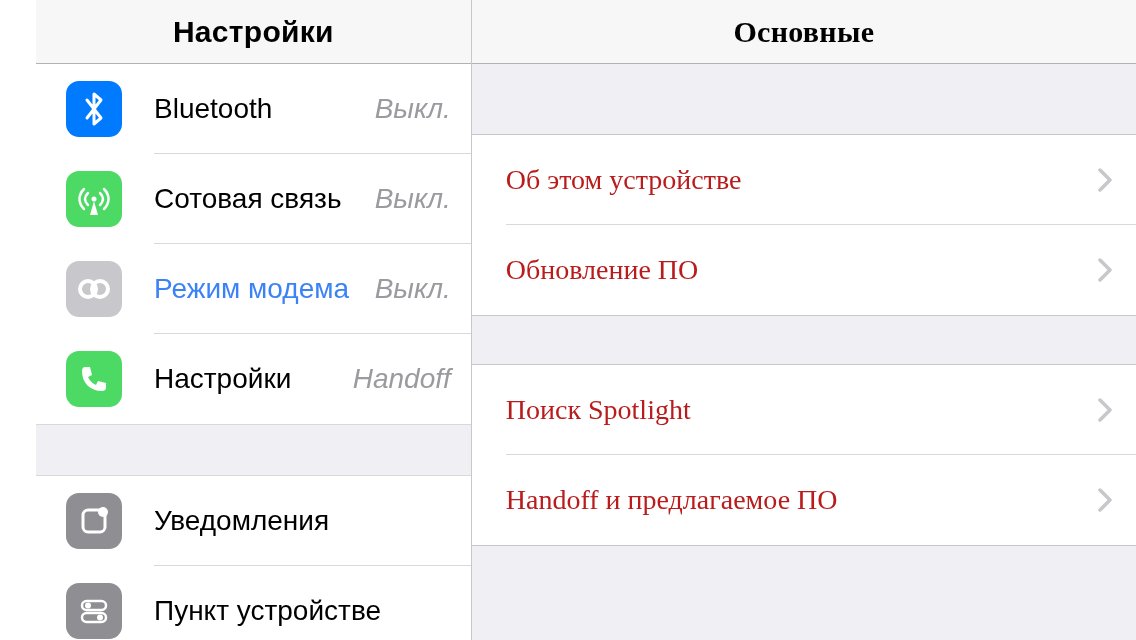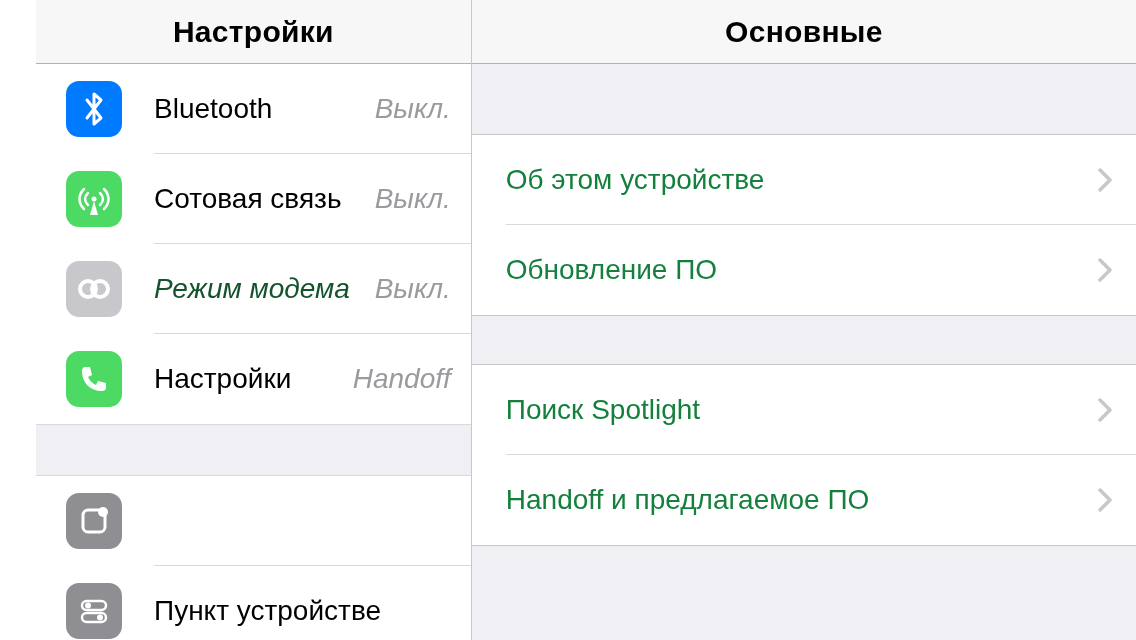--- a/index.html
+++ b/index.html
@@ -1,41 +1,41 @@
 <!DOCTYPE html>
 <html><head>
 <meta charset="utf-8">
 <style>
   * { box-sizing: border-box; margin: 0; padding: 0; }
   html, body { width: 1136px; height: 640px; font-family: -apple-system, "Helvetica Neue", Helvetica, Arial, sans-serif; background: #fff; overflow: hidden; }
   .container { display: flex; width: 1136px; height: 640px; padding-left: 36px; }
   .left-pane { width: 450px; height: 100%; border-right: 1px solid #c8c7cc; background: #fff; display: flex; flex-direction: column; }
-  .right-pane { width: 686px; height: 100%; background: #efeff4; display: flex; flex-direction: column; }
+  .right-pane { width: 686px; height: 100%; background: #efeff4; display: flex; flex-direction: column; font-family: Liberation Serif, serif; }
 
   .header { height: 64px; width: 100%; background: #f7f7f8; border-bottom: 1px solid #b2b2b2; display: flex; align-items: center; justify-content: center; }
   .header-title { font-size: 30px; font-weight: 700; color: #000; letter-spacing: 0.3px; }
 
   
   .l-scroll { flex: 1; overflow: hidden; }
   .l-group { background: #fff; }
   .l-row { height: 90px; display: flex; align-items: center; padding-left: 30px; padding-right: 20px; position: relative; }
   .l-row .sep { position: absolute; left: 118px; right: 0; bottom: 0; height: 1px; background: #d9d9dd; }
   .l-icon { width: 56px; height: 56px; border-radius: 13px; display: flex; align-items: center; justify-content: center; flex-shrink: 0; margin-right: 32px; }
   .l-label { font-size: 28px; color: #000; font-weight: 400; flex: 1; white-space: nowrap; overflow: hidden; text-overflow: ellipsis; }
-  .l-label.dim { color: #14532d; font-style: italic; }
+  .l-label.dim { color: #3b82f6; }
   .l-value { font-size: 28px; color: #9a9a9f; flex-shrink: 0; font-style: italic; }
   .l-gap { height: 52px; background: #efeff4; border-top: 1px solid #d9d9dd; border-bottom: 1px solid #d9d9dd; }
 
   
   .r-gap { height: 70px; background: #efeff4; }
   .r-gap.small { height: 48px; }
   .r-group { background: #fff; border-top: 1px solid #c8c7cc; border-bottom: 1px solid #c8c7cc; }
   .r-row { height: 90px; display: flex; align-items: center; padding-left: 34px; padding-right: 24px; position: relative; }
   .r-row .sep { position: absolute; left: 34px; right: 0; bottom: 0; height: 1px; background: #d9d9dd; }
-  .r-label { font-size: 28px; color: #15803d; flex: 1; }
+  .r-label { font-size: 28px; color: #b91c1c; flex: 1; }
   .chev { width: 14px; height: 24px; flex-shrink: 0; }
   .chev svg { display: block; }
 
   
   .ic-blue  { background: #007aff; }
   .ic-green { background: #4cd964; }
   .ic-grey  { background: #c7c7cc; }
   .ic-grey2 { background: #8e8e93; }
 </style>
 </head>
@@ -105,20 +105,21 @@
 
       <div class="l-group">
 
         <div class="l-row">
           <div class="l-icon ic-grey2">
             <svg width="40" height="40" viewBox="0 0 40 40">
               <rect x="9" y="9" width="22" height="22" rx="5" fill="none" stroke="#fff" stroke-width="3"></rect>
               <circle cx="29" cy="11" r="5" fill="#fff"></circle>
             </svg>
           </div>
+          <div class="l-label">Уведомления</div>
           <div class="sep"></div>
         </div>
 
         <div class="l-row">
           <div class="l-icon ic-grey2">
             <svg width="40" height="40" viewBox="0 0 40 40">
               <rect x="8" y="10" width="24" height="9" rx="4.5" fill="none" stroke="#fff" stroke-width="2.5"></rect>
               <circle cx="14" cy="14.5" r="3" fill="#fff"></circle>
               <rect x="8" y="22" width="24" height="9" rx="4.5" fill="none" stroke="#fff" stroke-width="2.5"></rect>
               <circle cx="26" cy="26.5" r="3" fill="#fff"></circle>

